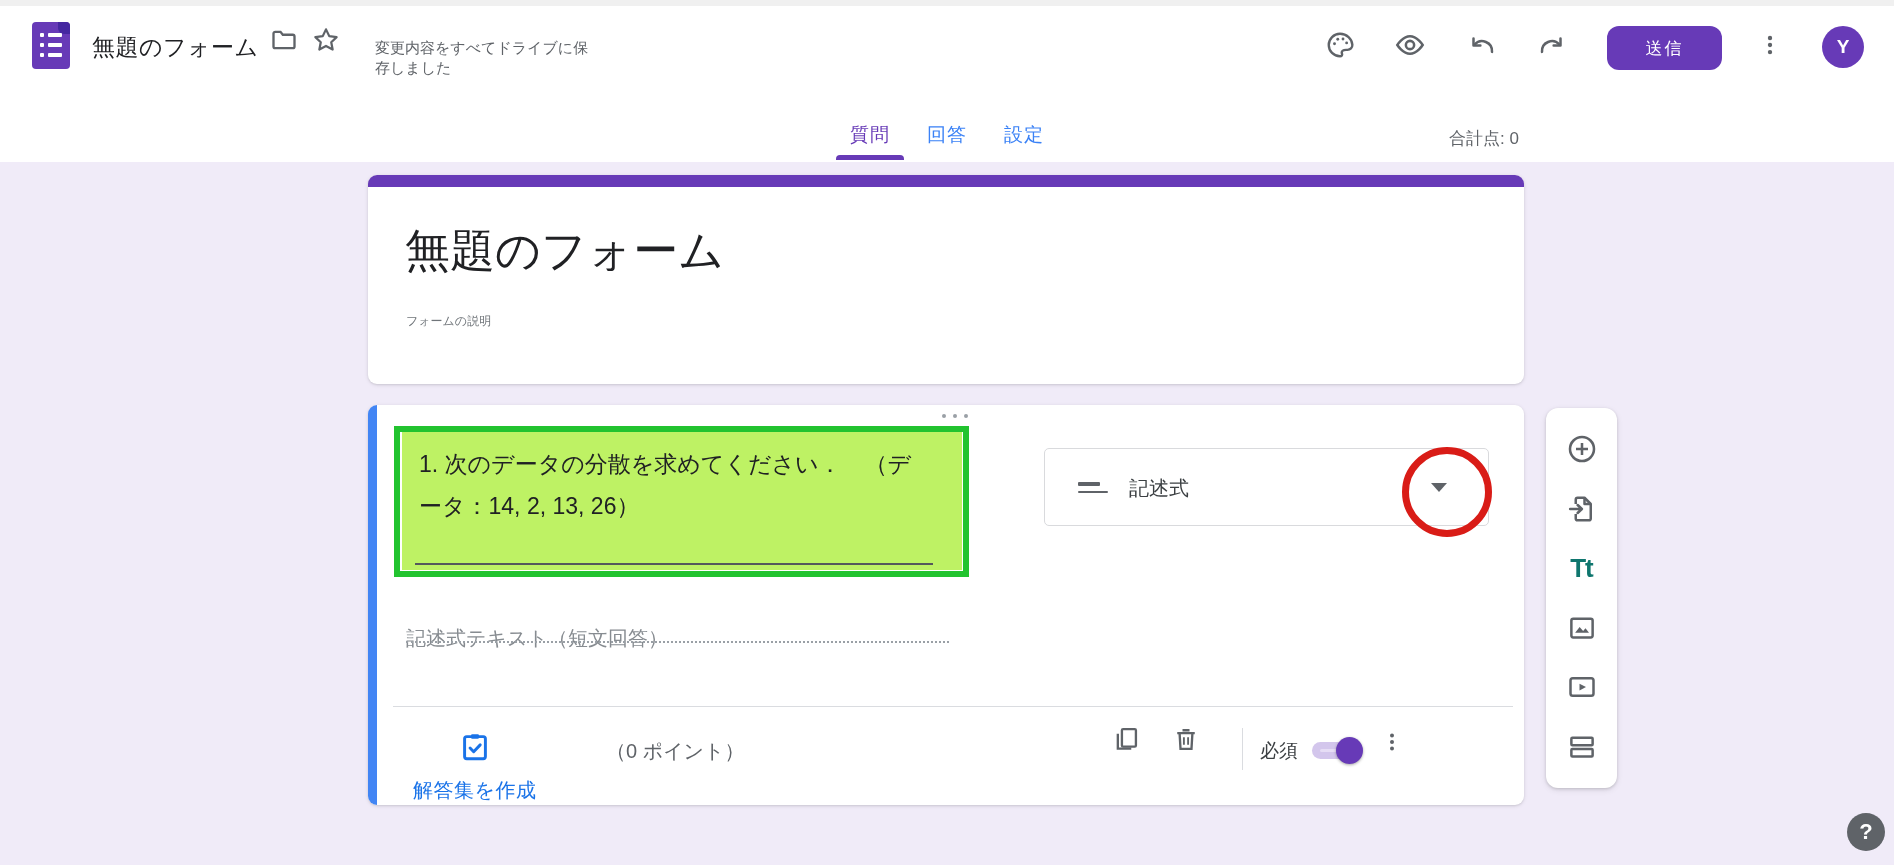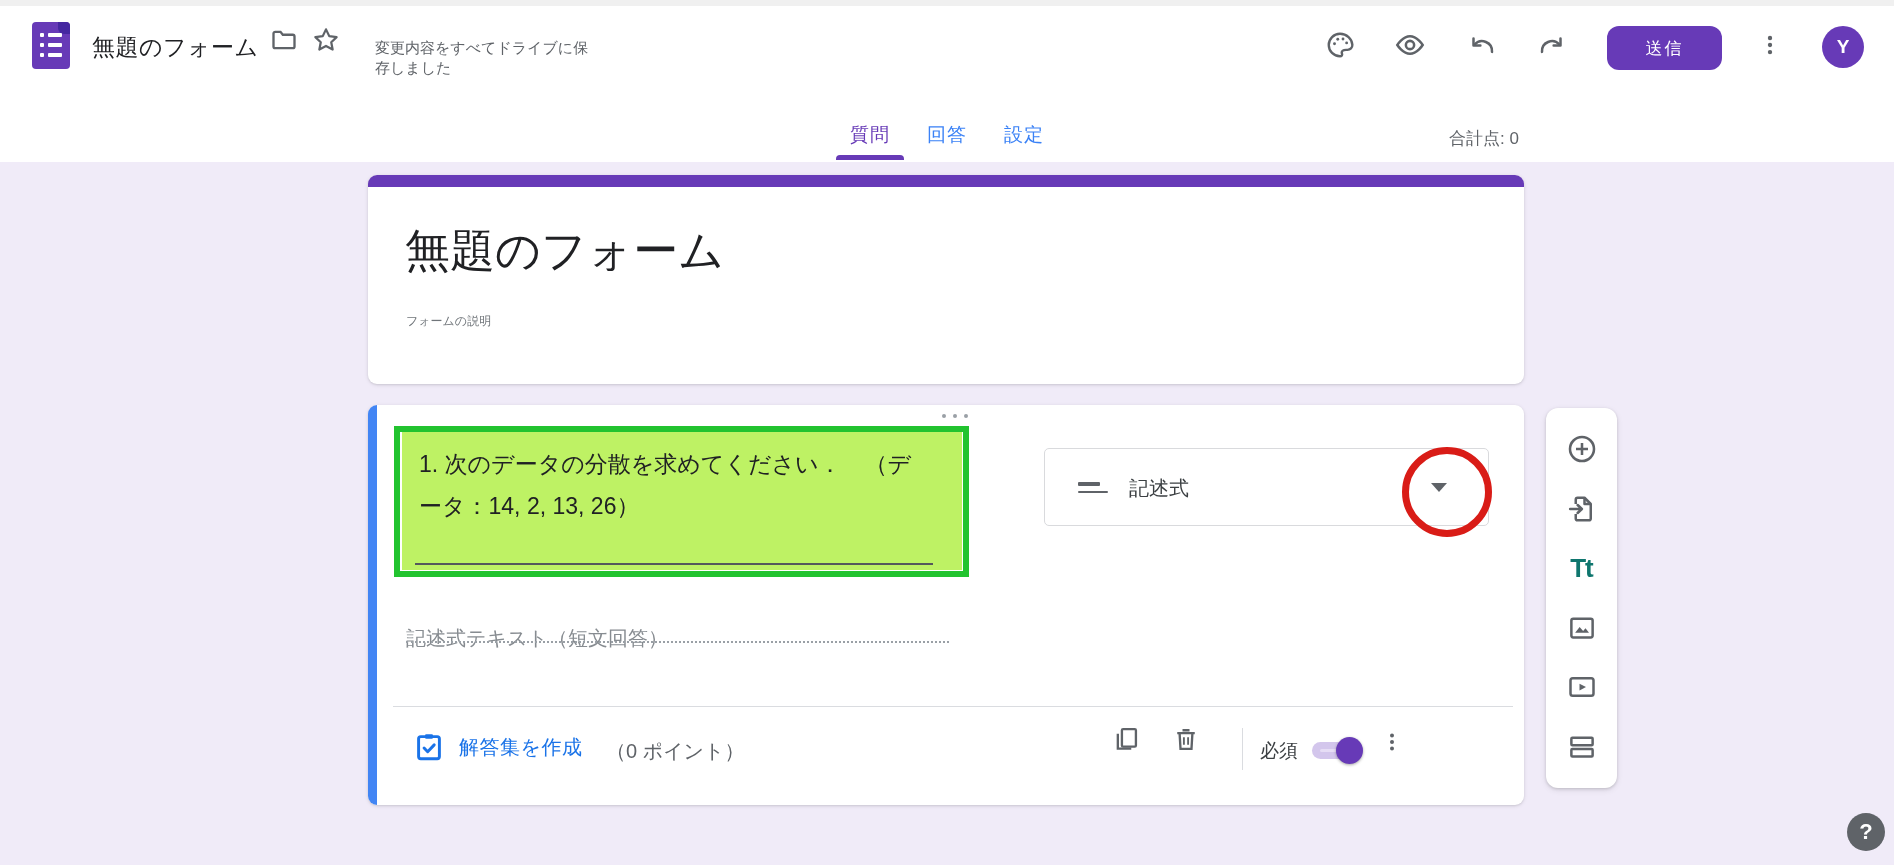--- a/index.html
+++ b/index.html
@@ -59,21 +59,21 @@
   .type-glyph .l1 { width:22px; height:4px; background:#5f6368; border-radius:1px; margin-bottom:5px; }
   .type-glyph .l2 { width:30px; height:2px; background:#5f6368; border-radius:1px; }
   .type-label { position:absolute; left:84px; top:26px; font-size:20px; color:#3c4043; }
   .type-caret { position:absolute; left:386px; top:34px; width:0; height:0; border-left:8px solid transparent; border-right:8px solid transparent; border-top:9px solid #5f6368; }
 
   .answer-placeholder { position:absolute; left:38px; top:192px; font-size:20px; color:#878c91;margin-top:28px; }
   .answer-underline { position:absolute; left:38px; top:236px; width:543px; height:0; border-bottom:2px dotted #9aa0a6; }
 
   .q-divider { position:absolute; left:25px; top:301px; width:1120px; height:1px; background:#dadce0; }
 
-  .answer-key { position:absolute; left:45px; top:326px; display:flex; align-items:center; gap:14px; cursor:pointer; }
+  .answer-key { position:absolute; left:45px; top:326px; display:flex; align-items:center; gap:14px; cursor:pointer;flex-direction:column; }
   .answer-key-label { font-size:20px; color:#1a73e8; letter-spacing:.5px; }
   .points-label { position:absolute; left:238px; top:333px; font-size:20px; color:#5f6368; }
 
   .copy-btn { left:736px; top:312px; }
   .trash-btn { left:796px; top:312px; }
   .footer-vdiv { position:absolute; left:874px; top:323px; width:1px; height:42px; background:#dadce0; }
   .required-label { position:absolute; left:892px; top:333px; font-size:19px; color:#3c4043; }
   .toggle { position:absolute; left:944px; top:337px; width:48px; height:17px; background:#d3c6ec; border-radius:9px; cursor:pointer; }
   .toggle .track-line { position:absolute; left:8px; top:7px; width:20px; height:3px; background:#e6ddf5; border-radius:2px; }
   .toggle .knob { position:absolute; right:-3px; top:-5px; width:27px; height:27px; background:#673ab7; border-radius:50%; box-shadow:0 1px 3px rgba(0,0,0,.35); }

